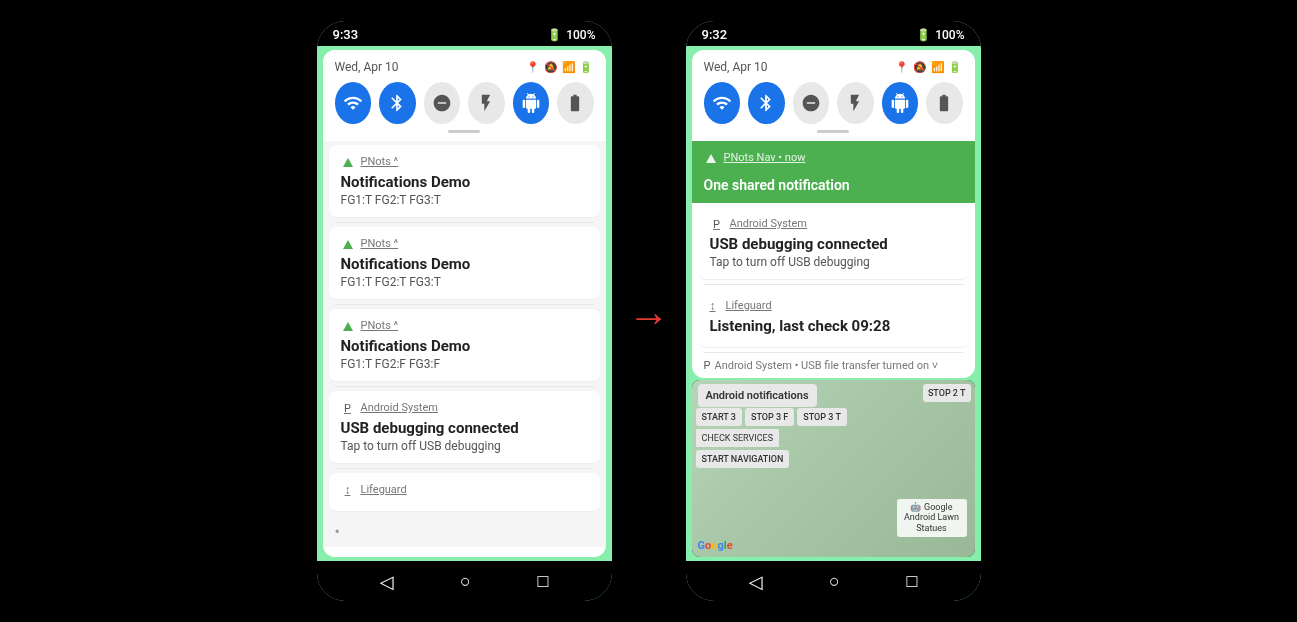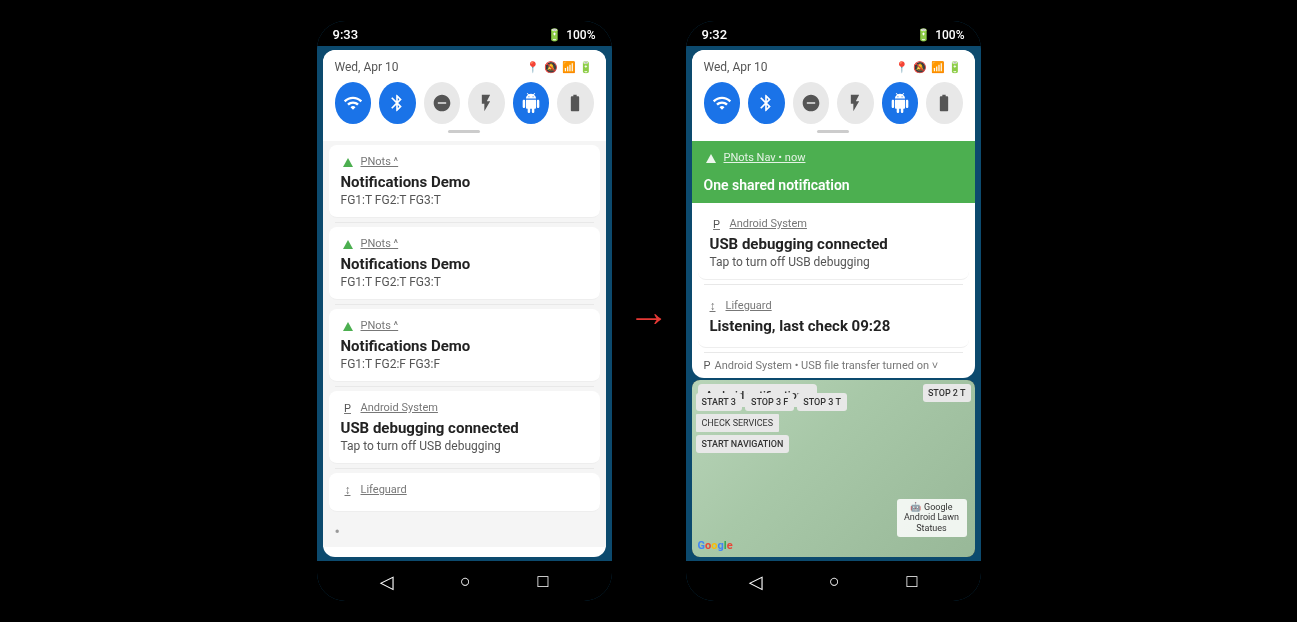--- a/index.html
+++ b/index.html
@@ -10,21 +10,21 @@
       align-items: center;
       width: 1297px;
       height: 622px;
       font-family: 'Roboto', Arial, sans-serif;
       overflow: hidden;
     }
 
     .phone-screen {
       width: 295px;
       height: 580px;
-      background: #0c4a6e;
+      background: #86efac;
       border-radius: 28px;
       overflow: hidden;
       display: flex;
       flex-direction: column;
       position: relative;
     }
 
     .status-bar {
       display: flex;
       justify-content: space-between;
@@ -462,21 +462,21 @@
         <div style="position:absolute; top:4px; left:6px; z-index:10;">
           <span style="background:#e8e8e8; padding:5px 8px; border-radius:4px; font-size:11px; font-weight:600; color:#333; display:inline-block;">Android notifications</span>
         </div>
 
         <div style="position:absolute; inset:0; background:linear-gradient(135deg, #b8d4b8 0%, #a8c8a8 40%, #98b898 100%);"></div>
 
         <div style="position:absolute; top:4px; right:4px; display:flex; gap:3px; z-index:10;">
           <span style="background:#e8e8e8; padding:4px 5px; border-radius:3px; font-size:9px; font-weight:500; color:#333;">STOP 2 T</span>
         </div>
 
-        <div style="position:absolute; top:13px; left:4px; display:flex; flex-direction:column; gap:3px; z-index:10;">
+        <div style="position:absolute; top:28px; left:4px; display:flex; flex-direction:column; gap:3px; z-index:10;">
           <div style="display:flex; gap:3px;">
             <span style="background:#e8e8e8; padding:4px 6px; border-radius:3px; font-size:9px; font-weight:500; color:#333;">START 3</span>
             <span style="background:#e8e8e8; padding:4px 6px; border-radius:3px; font-size:9px; font-weight:500; color:#333;">STOP 3 F</span>
             <span style="background:#e8e8e8; padding:4px 6px; border-radius:3px; font-size:9px; font-weight:500; color:#333;">STOP 3 T</span>
           </div>
           <div style="display:flex; gap:3px;">
             <span style="background:#e8e8e8; padding:4px 6px; border-radius:1px; font-size:9px; font-weight:400; color:#333;">CHECK SERVICES</span>
           </div>
           <div style="display:flex; gap:3px;">
             <span style="background:#e8e8e8; padding:4px 6px; border-radius:3px; font-size:9px; font-weight:500; color:#333;">START NAVIGATION</span>

